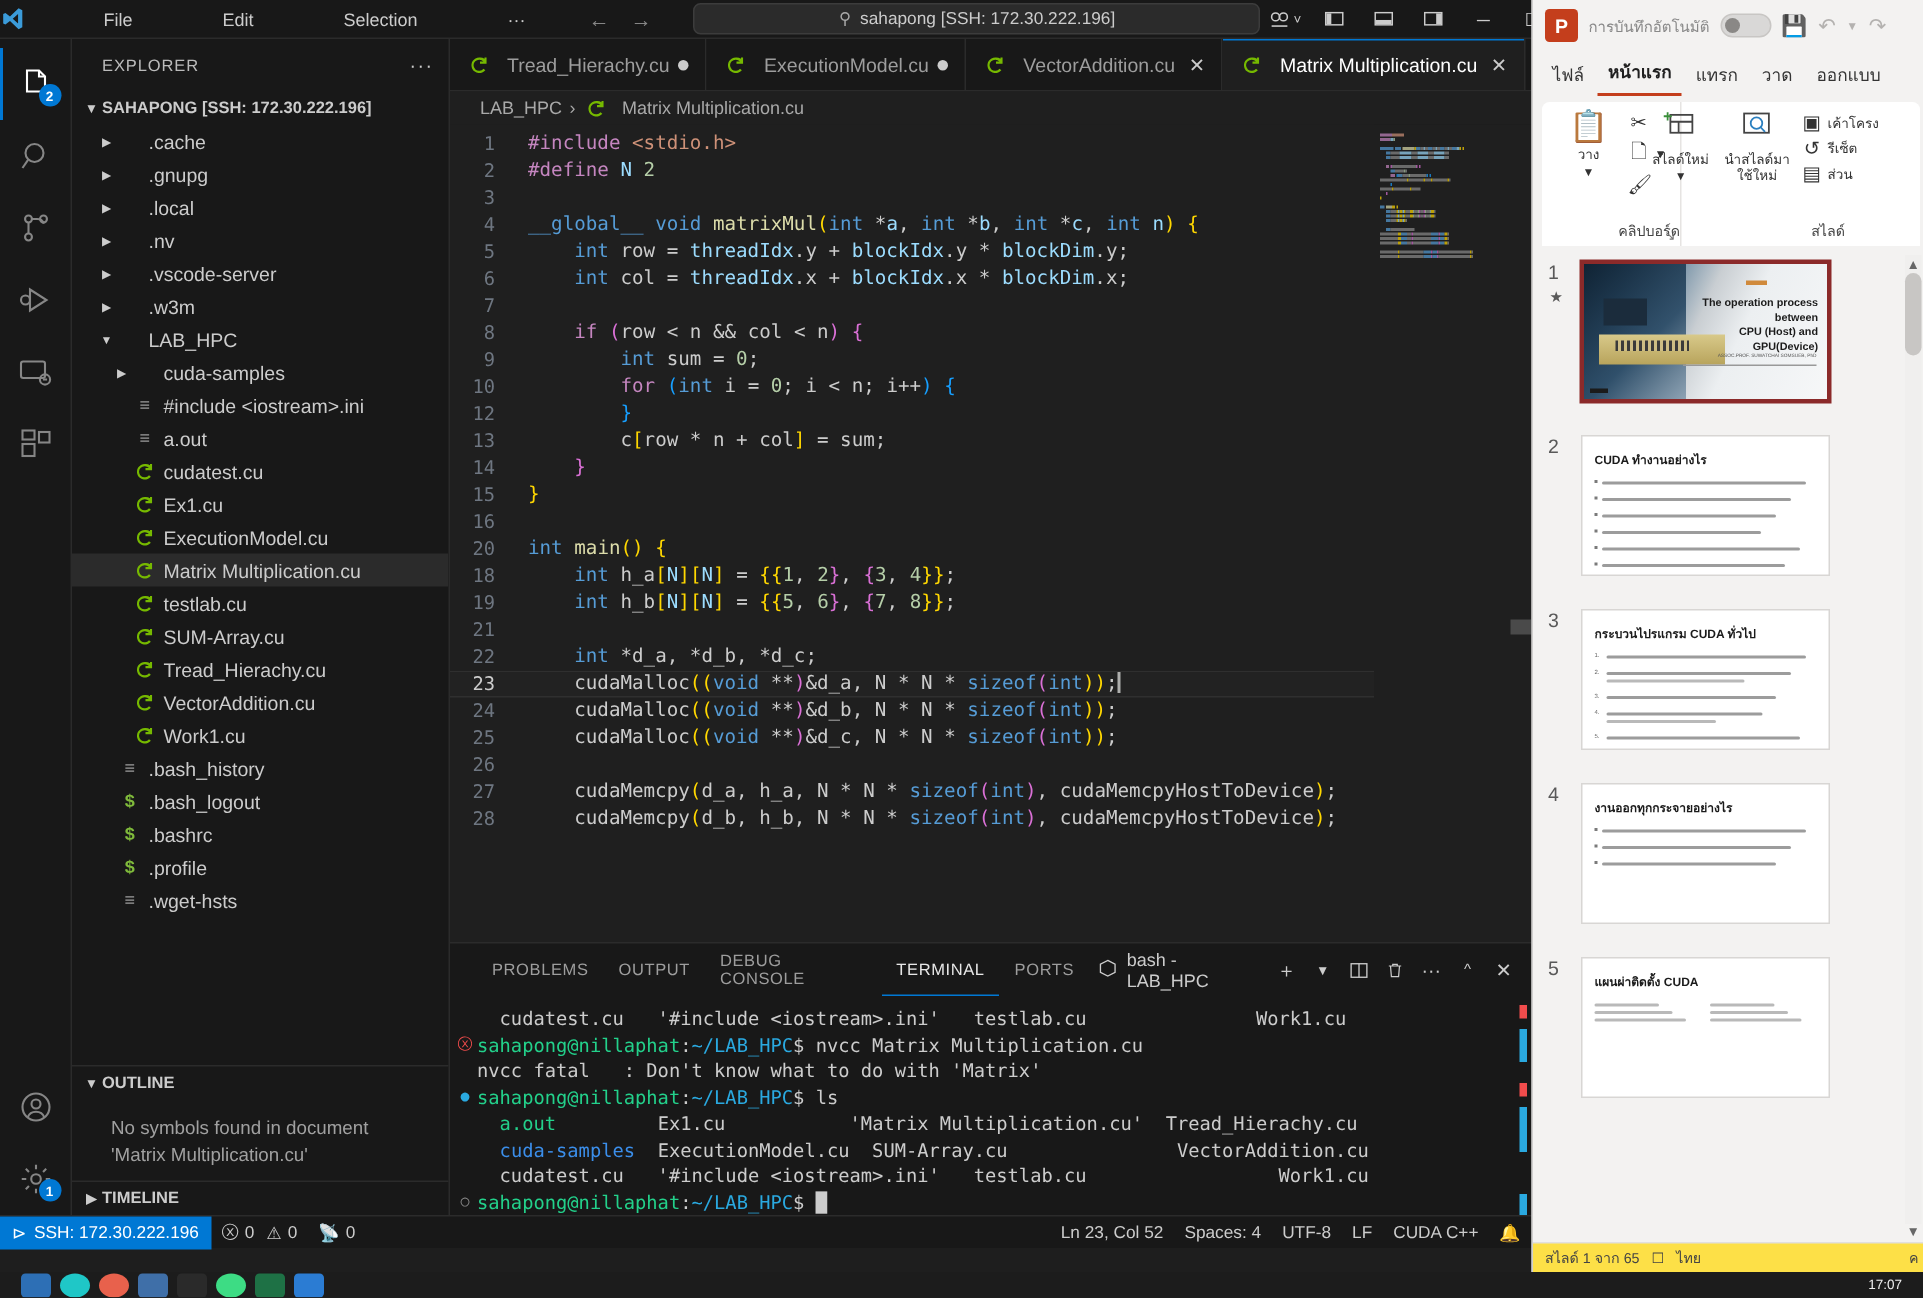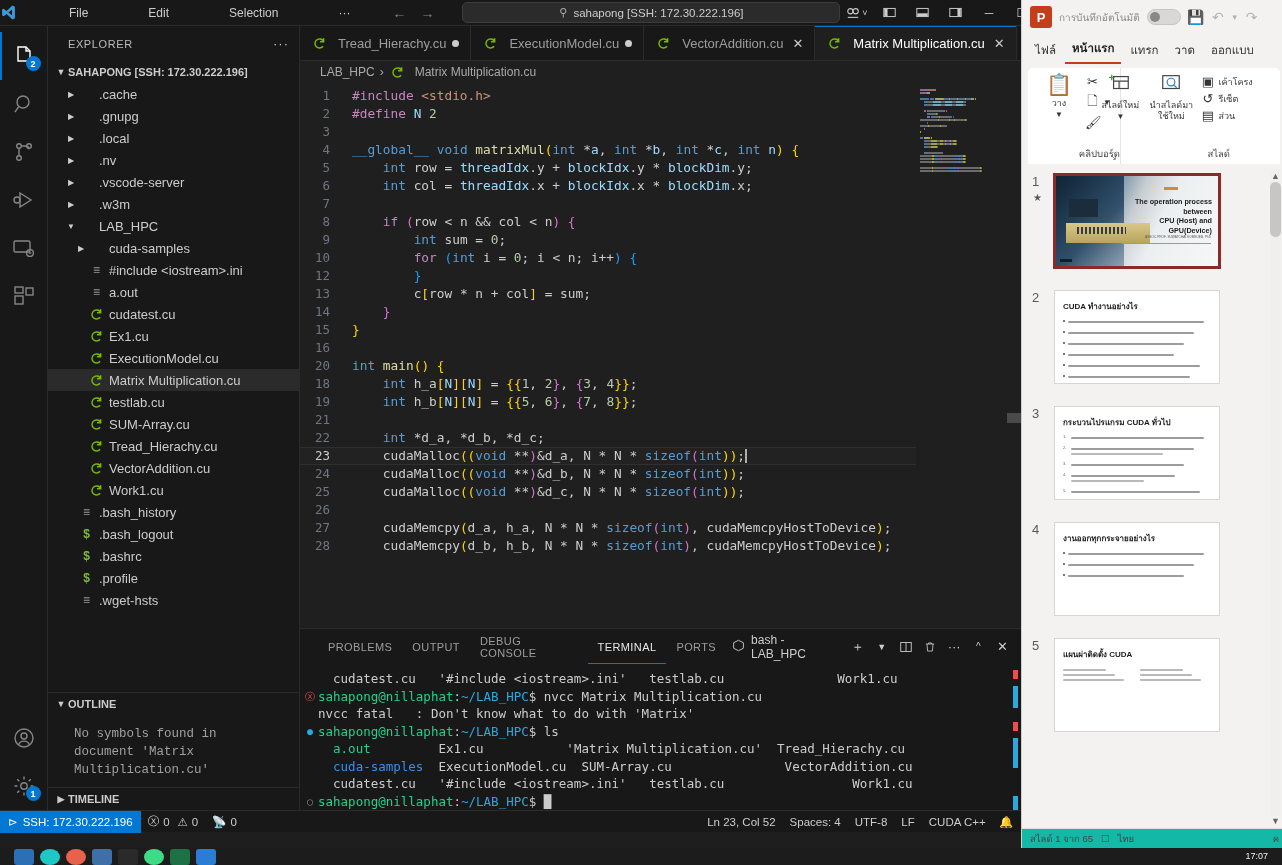--- a/index.html
+++ b/index.html
@@ -56,21 +56,21 @@
   .row { height:22px; display:flex; align-items:center; white-space:nowrap;
      color:#cccccc; font-size:13px; padding-right:6px; }
   .row.selected { background:#2b2b2b; }
   .row .ind { display:inline-block; }
   .ficon { width:17px; text-align:center; margin-right:4px; font-size:12px; flex:0 0 17px;
      display:flex; align-items:center; justify-content:center; }
   .cu-ico svg { width:13px; height:13px; }
   .ini-ico { color:#9a9a9a; font-size:12px; }
   .sh-ico { color:#7fba3b; font-weight:bold; font-size:12px; }
   .outline-pane { border-top:1px solid #2b2b2b; }
-  .outline-msg { padding:10px 16px 8px 26px; font-size:12.5px; color:#a0a0a0; line-height:18px;font-family:Liberation Mono, monospace; }
+  .outline-msg { padding:10px 16px 8px 26px; font-size:12.5px; color:#a0a0a0; line-height:18px; }
   .timeline-pane { border-top:1px solid #2b2b2b; }
 
   
   .editorarea { flex:1; display:flex; flex-direction:column; min-width:0; background:#1f1f1f; }
   .tabsrow { height:35px; background:#181818; display:flex; align-items:stretch;
      border-bottom:1px solid #2b2b2b; }
   .tab { display:flex; align-items:center; gap:6px; padding:0 11px; font-size:13px;
      color:#9d9d9d; background:#181818; border-right:1px solid #2b2b2b; white-space:nowrap; }
   .tab.active { background:#1f1f1f; color:#ffffff; box-shadow: inset 0 1px 0 #0078d4; }
   .tab .dot { width:7px; height:7px; border-radius:50%; background:#cccccc; display:inline-block; }
@@ -207,21 +207,21 @@
   .fakeline { height:2px; background:#b9b9b9; margin:3px 0; border-radius:1px; }
   .fakeline.b { background:#9c9c9c; }
   .bullets { margin-top:3px; }
   .blt { display:flex; gap:3px; align-items:flex-start; margin-bottom:3px; }
   .blt .bd { width:2px; height:2px; background:#7a7a7a; margin-top:2px; flex:0 0 2px; }
   .blt .bl { flex:1; }
   .twocol { display:flex; gap:6px; margin-top:3px; }
   .twocol > div { flex:1; }
 
   .ppt-status { position:absolute; left:0; bottom:0; width:261px; height:20px;
-     background:#14b8a6; display:flex; align-items:center; gap:8px; padding-left:8px;
+     background:#fde047; display:flex; align-items:center; gap:8px; padding-left:8px;
      font-size:9.5px; color:#444; border-top:1px solid #e1dfdd; }
   .ppt-status .sp { margin-left:auto; padding-right:4px; }
 
   
   #taskbar { position:absolute; left:0; top:848px; width:1282px; height:17px;
      background:#1c1c1c; display:flex; align-items:center; overflow:hidden; }
   .tb-apps { display:flex; align-items:center; gap:6px; padding-left:14px; }
   .tbapp { width:20px; height:16px; border-radius:3px; }
   .tb-clock { margin-left:auto; padding-right:14px; font-size:9px; color:#eee; text-align:center;
      line-height:9px; }

